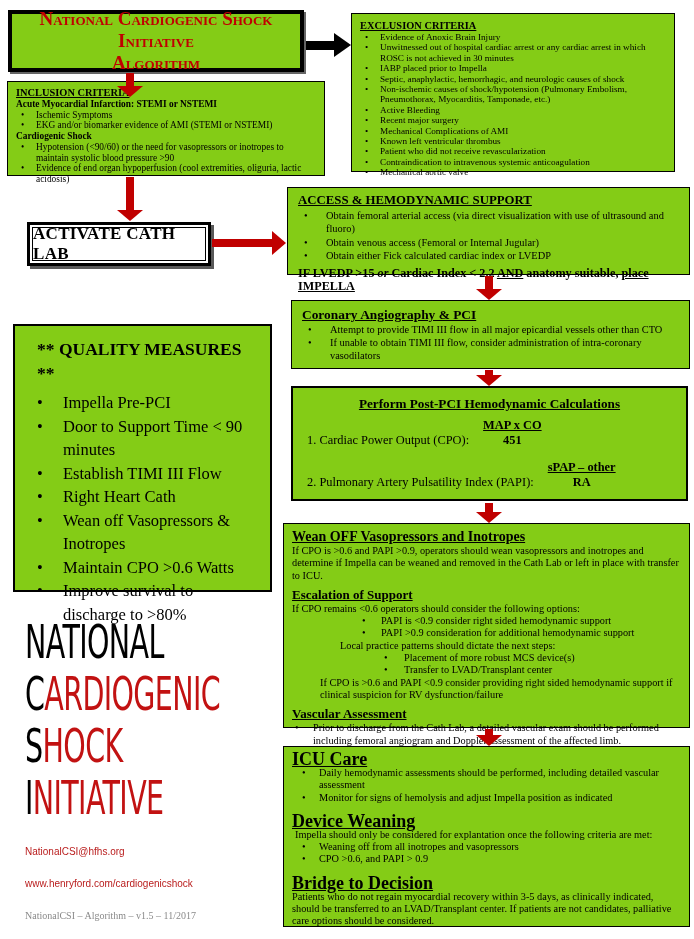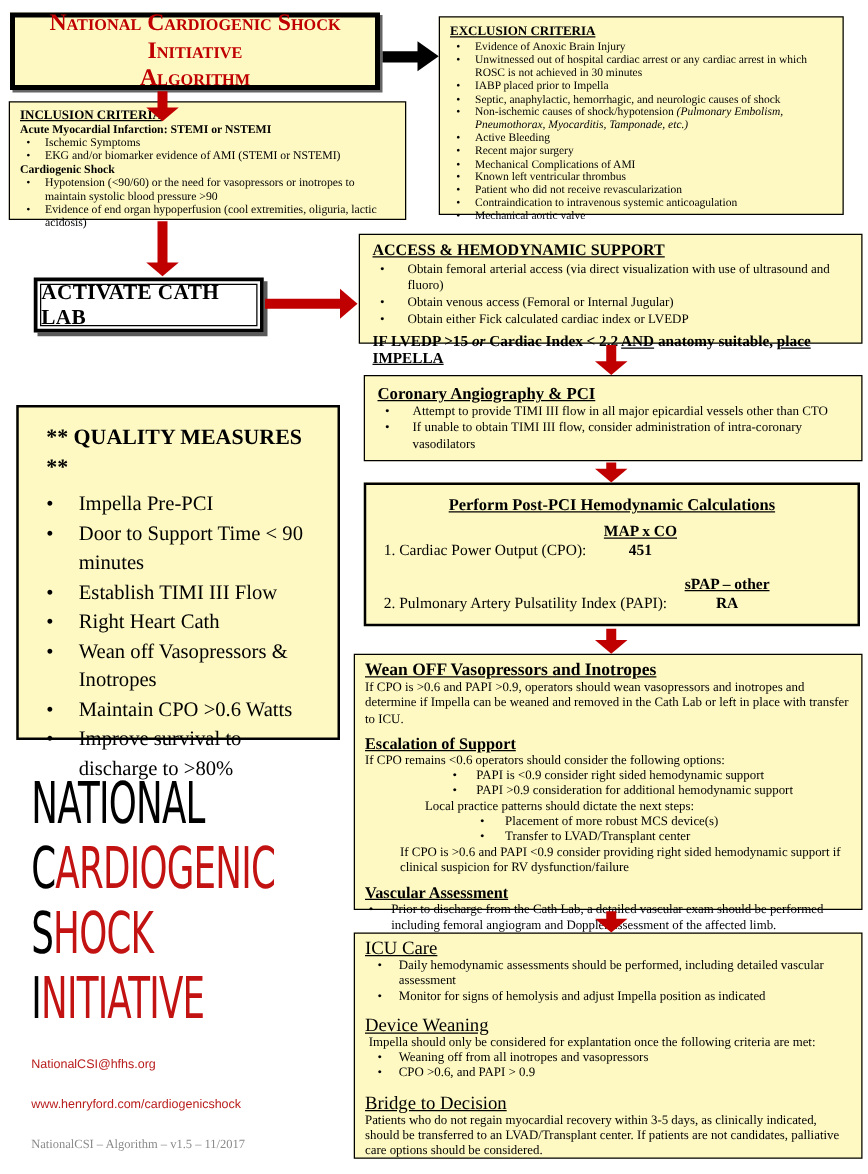--- a/index.html
+++ b/index.html
@@ -1,40 +1,40 @@
 <!DOCTYPE html>
 <html style="--red: #C00000; --logo_red: #C21212; --gray: #8A8A8A;"><head>
 <meta charset="utf-8">
 <style>
   :root { --red:#C00000; --logo_red:#C21212; --gray:#8A8A8A; }
   html,body { margin:0; padding:0; background:#ffffff; }
   #canvas { position:relative; width:694px; height:939px; background:#fff;
             font-family:"Liberation Serif", serif; color:#000; overflow:hidden; }
-  .box { position:absolute; background:#fef9c3; border:1.5px solid #000; box-sizing:border-box; }
+  .box { position:absolute; background:#84cc16; border:1.5px solid #000; box-sizing:border-box; }
 
   
   .title-box { left:8px; top:10px; width:296px; height:62px; border:4px solid #000;
                box-shadow:2px 2px 0 rgba(0,0,0,.6);
                display:flex; flex-direction:column; justify-content:center; text-align:center; }
   .title-line { font-variant:small-caps; font-weight:bold; color:var(--red);
                 font-size:19px; line-height:22px; }
 
   
   .excl { left:351px; top:13px; width:324px; height:159px; padding:5px 8px;
           font-size:9.2px; line-height:10.4px; }
   .excl .hd { font-size:10.4px; line-height:13px; font-weight:bold; text-decoration:underline; }
   .incl { left:7px; top:81px; width:318px; height:95px; padding:4px 8px;
           font-size:9.4px; line-height:10.7px; }
   .incl .hd { font-size:10.4px; line-height:13px; font-weight:bold; text-decoration:underline; }
   .sub { font-weight:bold; }
 
   .brow { display:grid; }
   .excl .brow, .incl .brow { grid-template-columns:15px 1fr; padding-left:5px; }
   .bm { text-align:left; }
-  .it { font-style:italic; }
+  .it { }
 
   
   .cath-outer { position:absolute; left:27px; top:222px; width:184px; height:44px;
                 border:3px solid #000; box-shadow:3px 3px 0 rgba(0,0,0,.65);
                 padding:2px; box-sizing:border-box; background:#fff; }
   .cath-inner { border:1.5px solid #000; width:100%; height:100%; box-sizing:border-box;
                 display:flex; align-items:center; justify-content:center;
                 font-weight:bold; font-size:17px; letter-spacing:.3px; }
 
   
@@ -64,21 +64,21 @@
   .wean .hd1 { font-size:14px; line-height:17px; font-weight:bold; text-decoration:underline; }
   .wean .hd2 { font-size:13px; line-height:16px; font-weight:bold; text-decoration:underline; margin-top:5px; }
   .esc-b { grid-template-columns:19px 1fr; padding-left:70px; }
   .local-line { padding-left:48px; }
   .local-b { grid-template-columns:20px 1fr; padding-left:92px; }
   .cpo-line { padding-left:28px; }
   .vasc-b { grid-template-columns:18px 1fr; padding-left:3px; }
 
   .icu { left:283px; top:746px; width:407px; height:181px; padding:4px 8px;
          font-size:10.3px; line-height:12.3px; }
-  .icu .hd2 { font-size:15px; line-height:16px; font-weight:normal; text-decoration:underline; }
+  .icu .hd2 { font-size:18px; line-height:16px; font-weight:bold; text-decoration:underline; }
   .icu .mt { margin-top:9px; }
   .icu .brow { grid-template-columns:17px 1fr; padding-left:10px; }
   .dev-intro { padding-left:3px; }
 
   
   .quality { left:13px; top:324px; width:259px; height:268px; border-width:2.5px;
              padding:12px 10px 10px 22px; font-size:16.5px; line-height:23.5px; }
   .quality .hd { font-size:17.5px; font-weight:bold; margin-bottom:6px; }
   .quality .brow { grid-template-columns:26px 1fr; }
 

